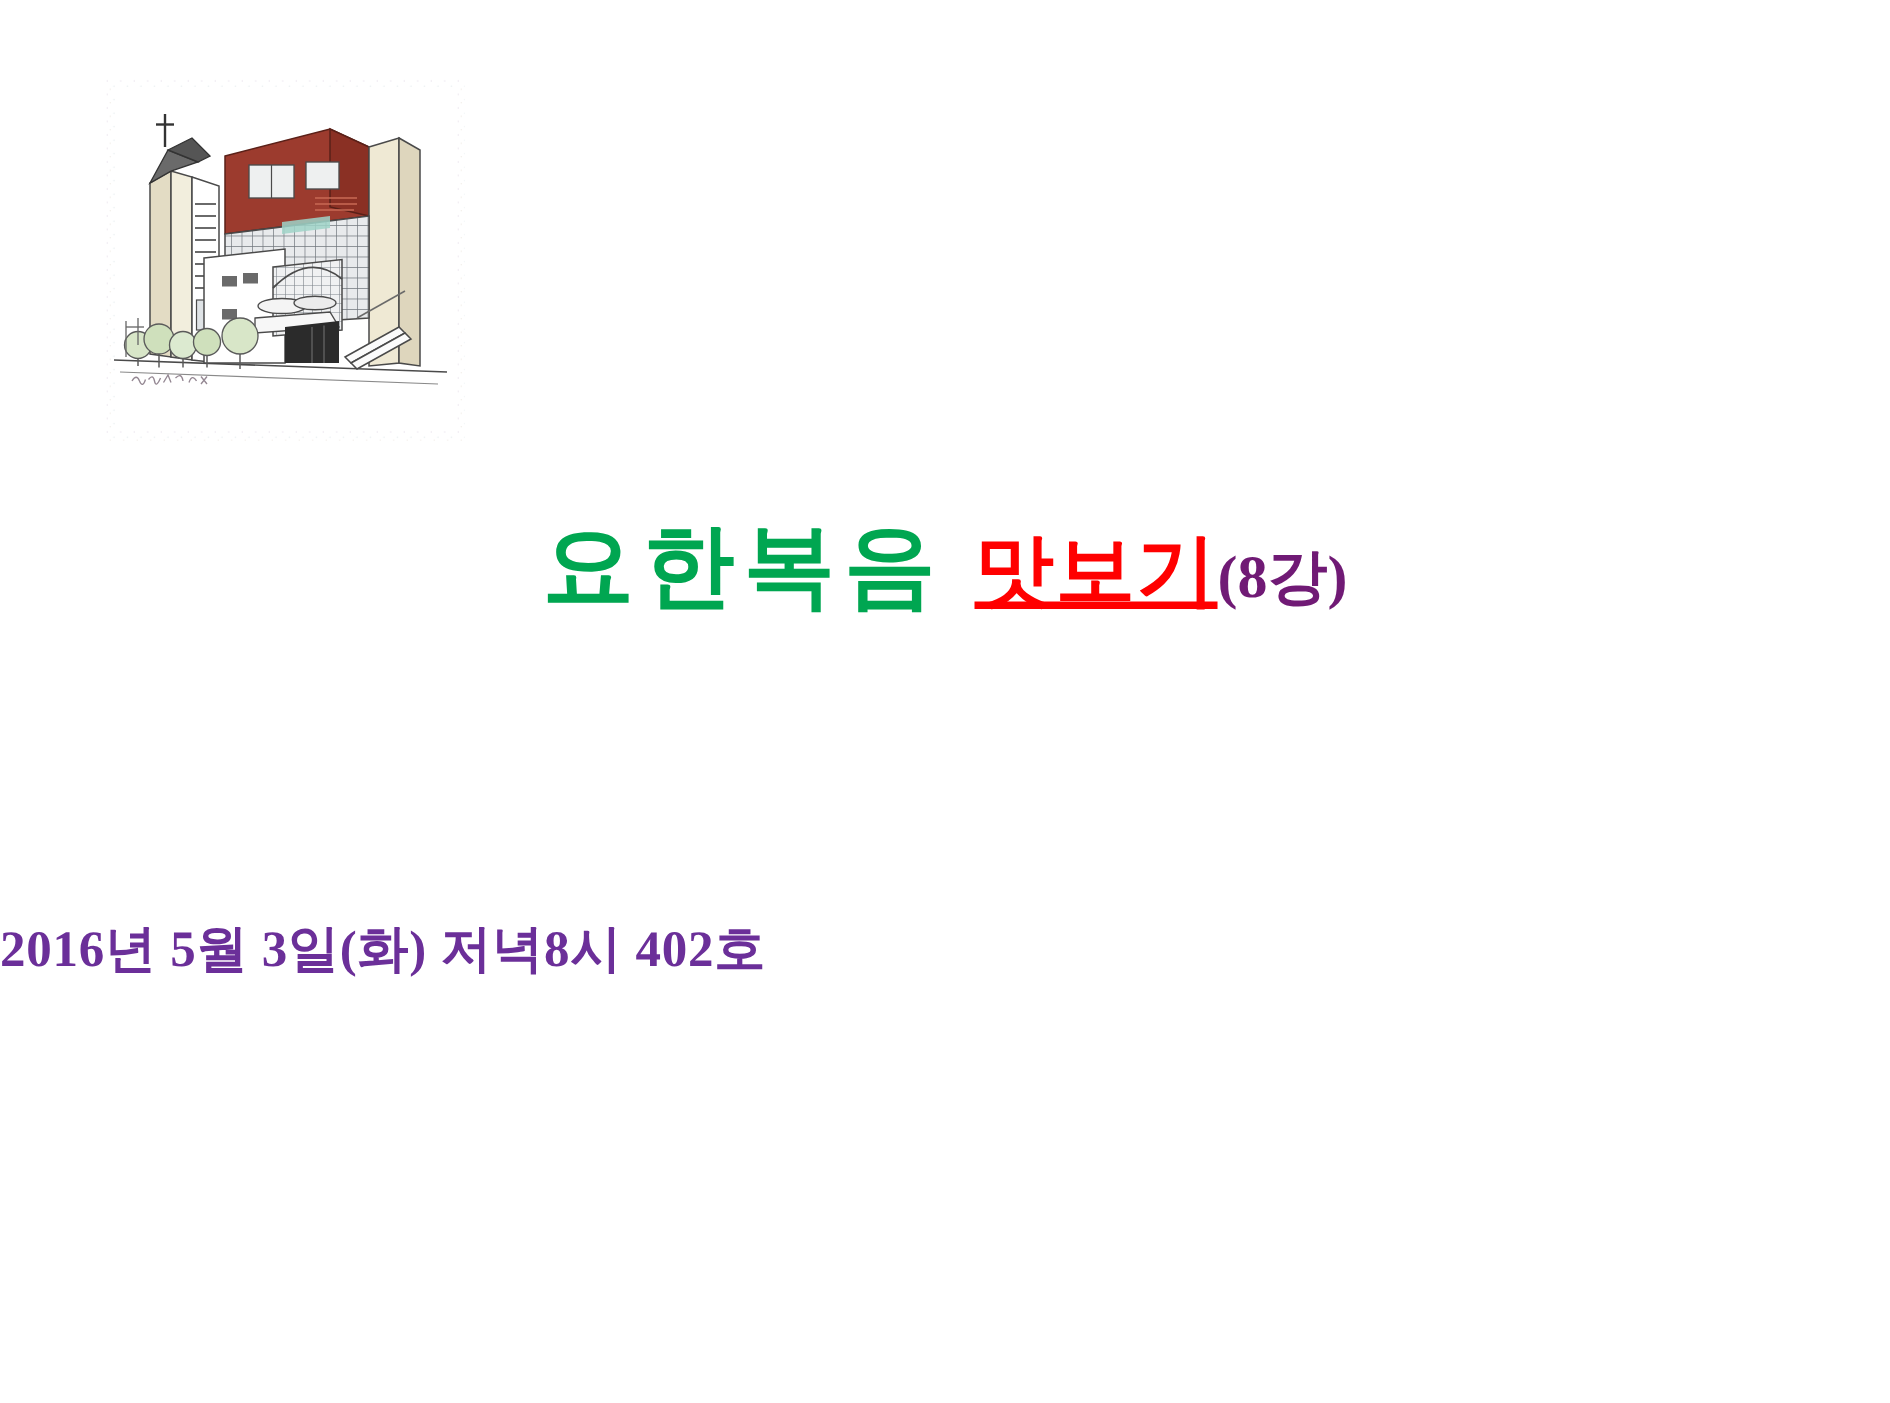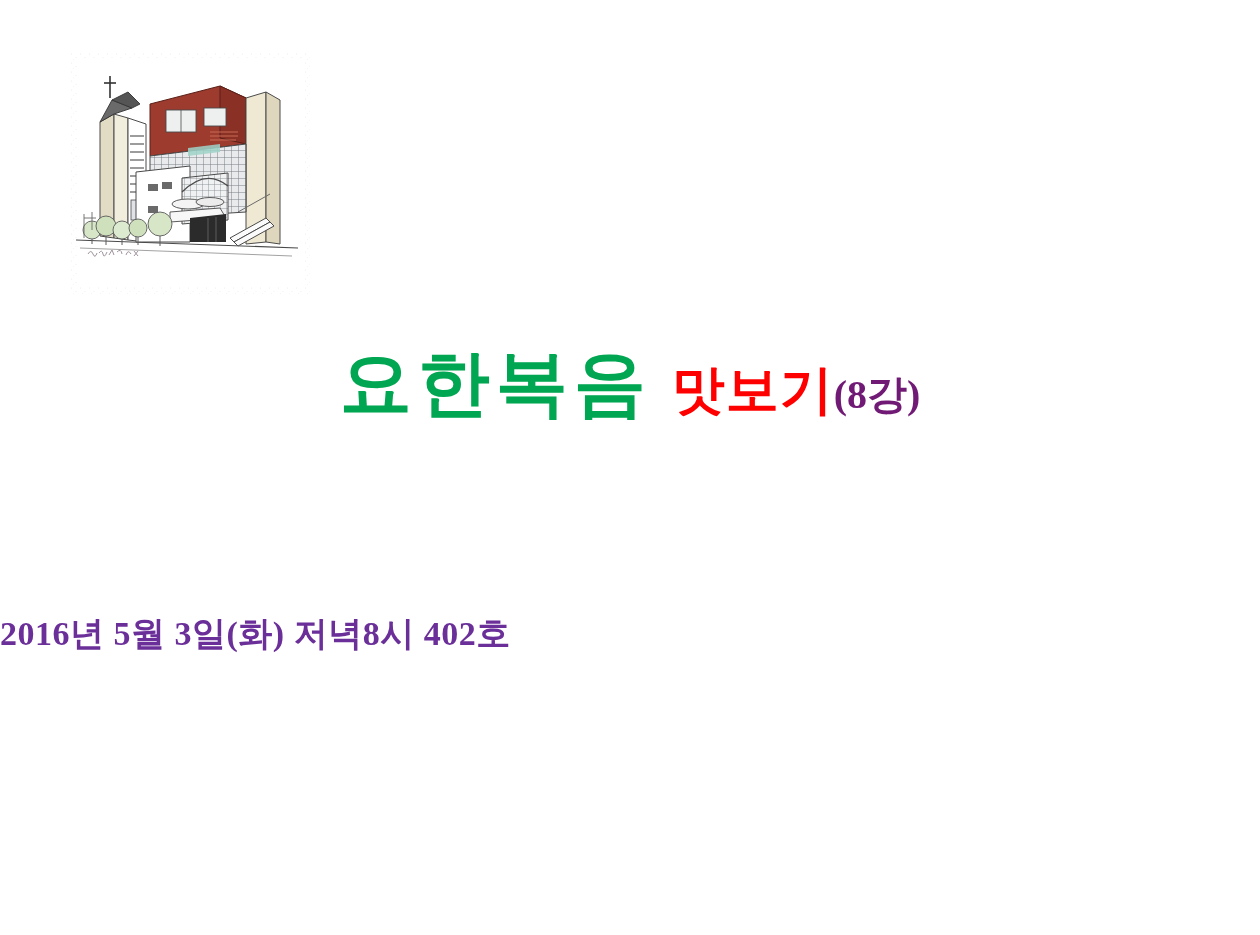--- a/index.html
+++ b/index.html
@@ -38,33 +38,34 @@
     position: absolute;
     left: 0;
     top: 348px;
     width: 1260px;
     text-align: center;
     white-space: nowrap;
     line-height: 1;
   }
   .title-main {
     font-family: "Liberation Serif", "DejaVu Serif", serif;
-    font-size: 72px;
+    font-size: 61px;
     font-weight: 700;
     letter-spacing: 6px;
     vertical-align: baseline;
     text-align: center;
   }
   .title-sub {
     font-family: "Liberation Serif", "DejaVu Serif", serif;
     font-size: 53px;
     font-weight: 700;
     letter-spacing: 1px;
     margin-left: 20px;
     vertical-align: baseline;
+    text-decoration: underline;
   }
   .title-paren {
     font-family: "Liberation Serif", "DejaVu Serif", serif;
     font-size: 40px;
     font-weight: 700;
     vertical-align: baseline;
   }
 
   
   .info-block {

